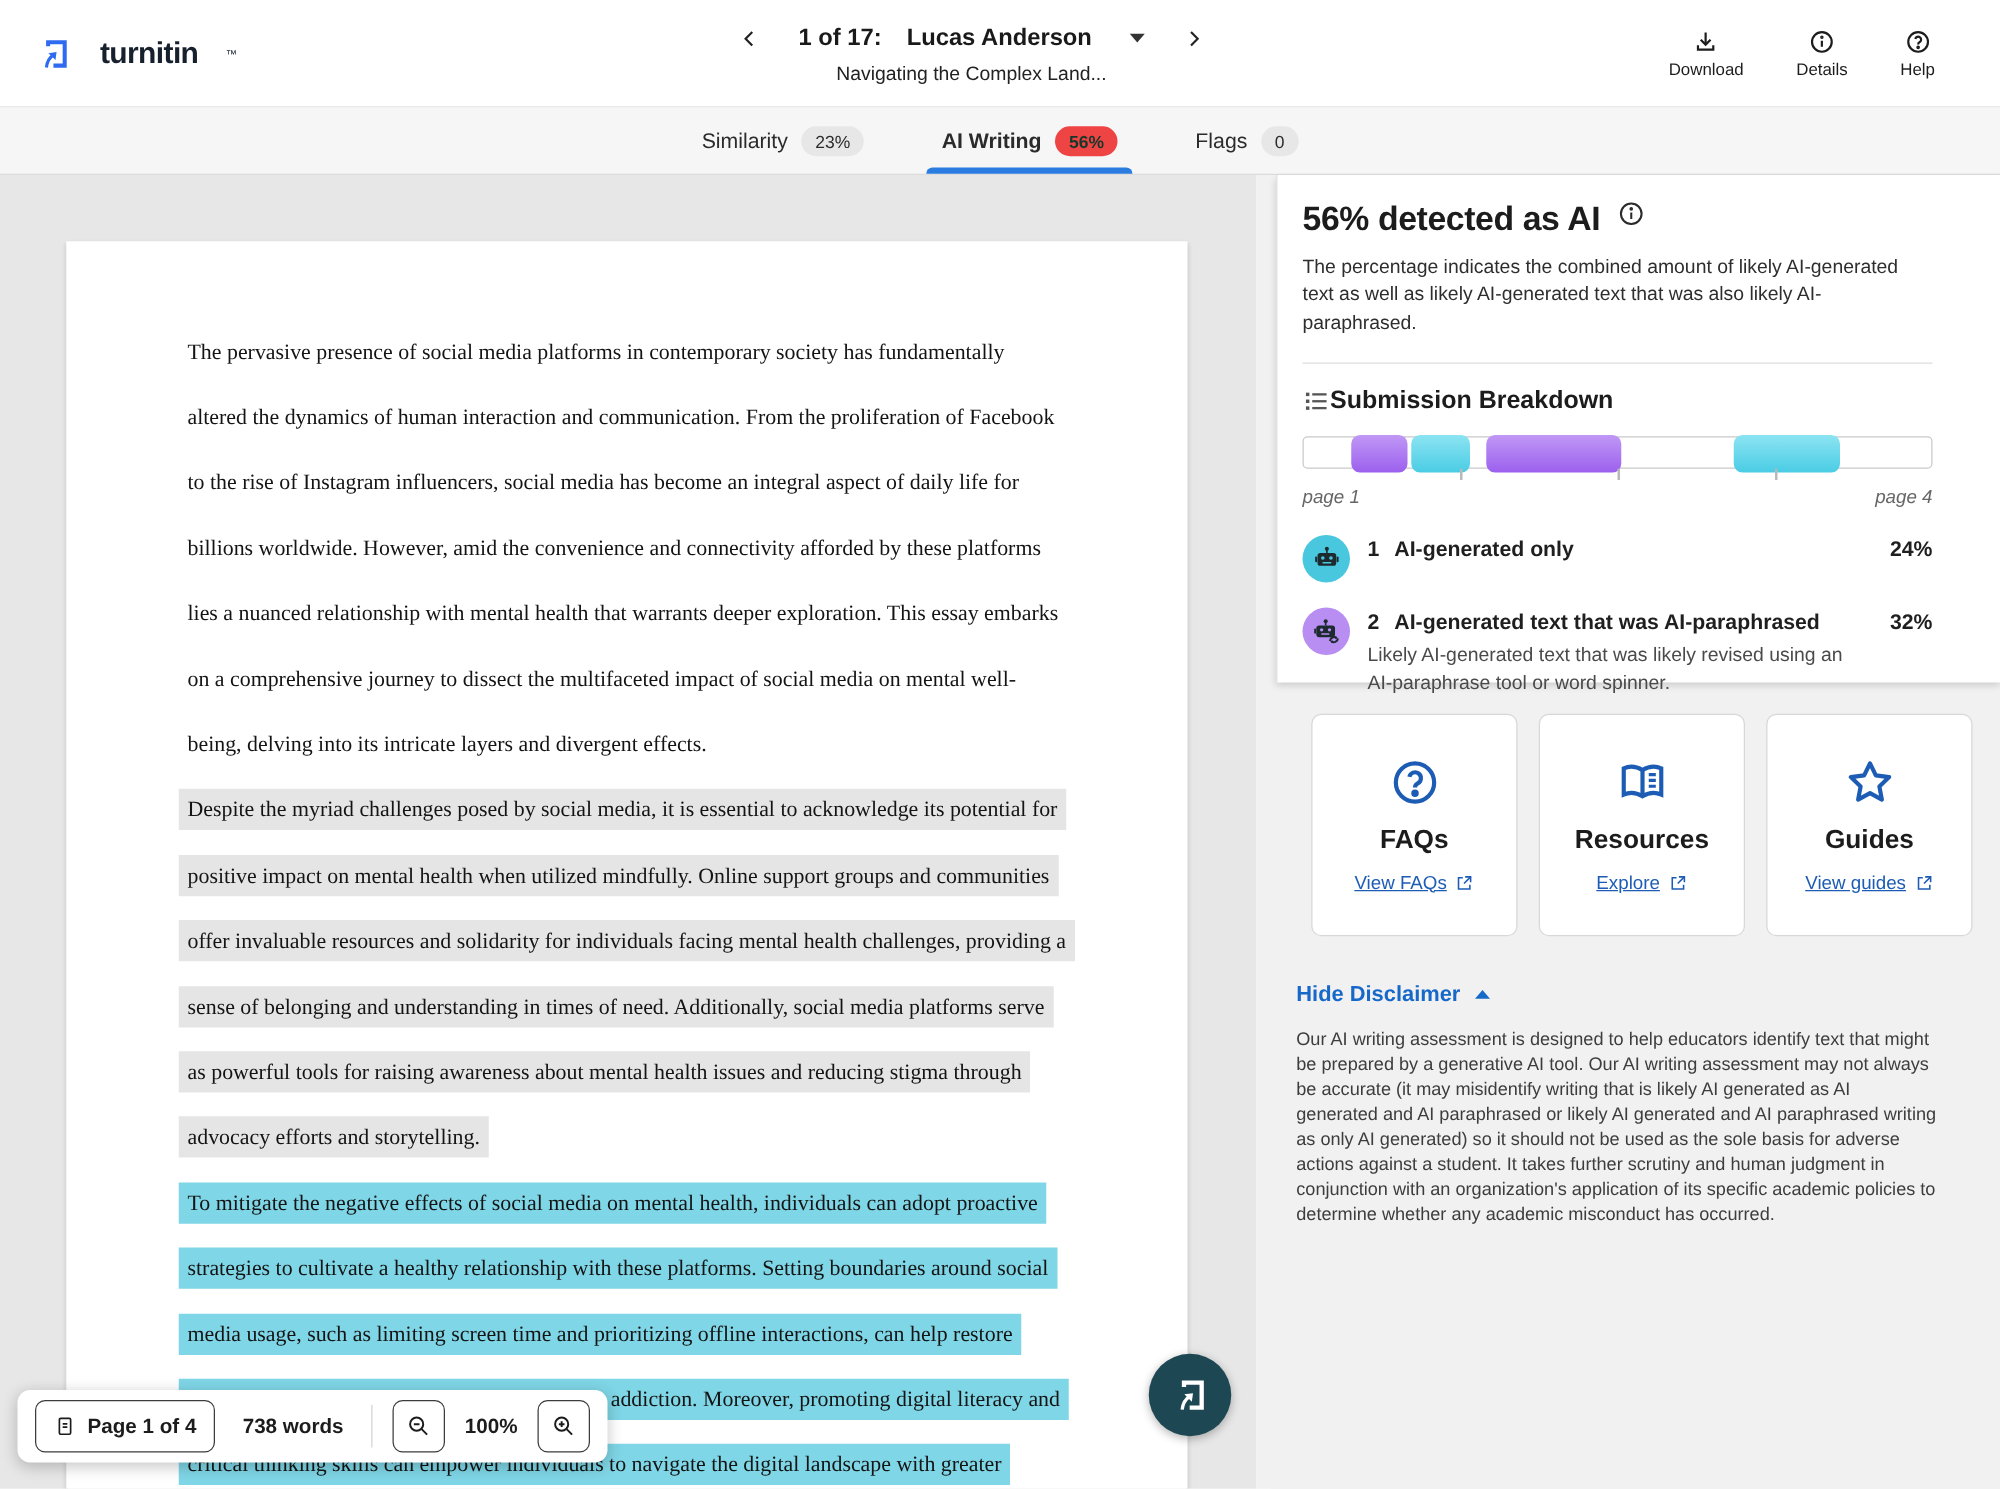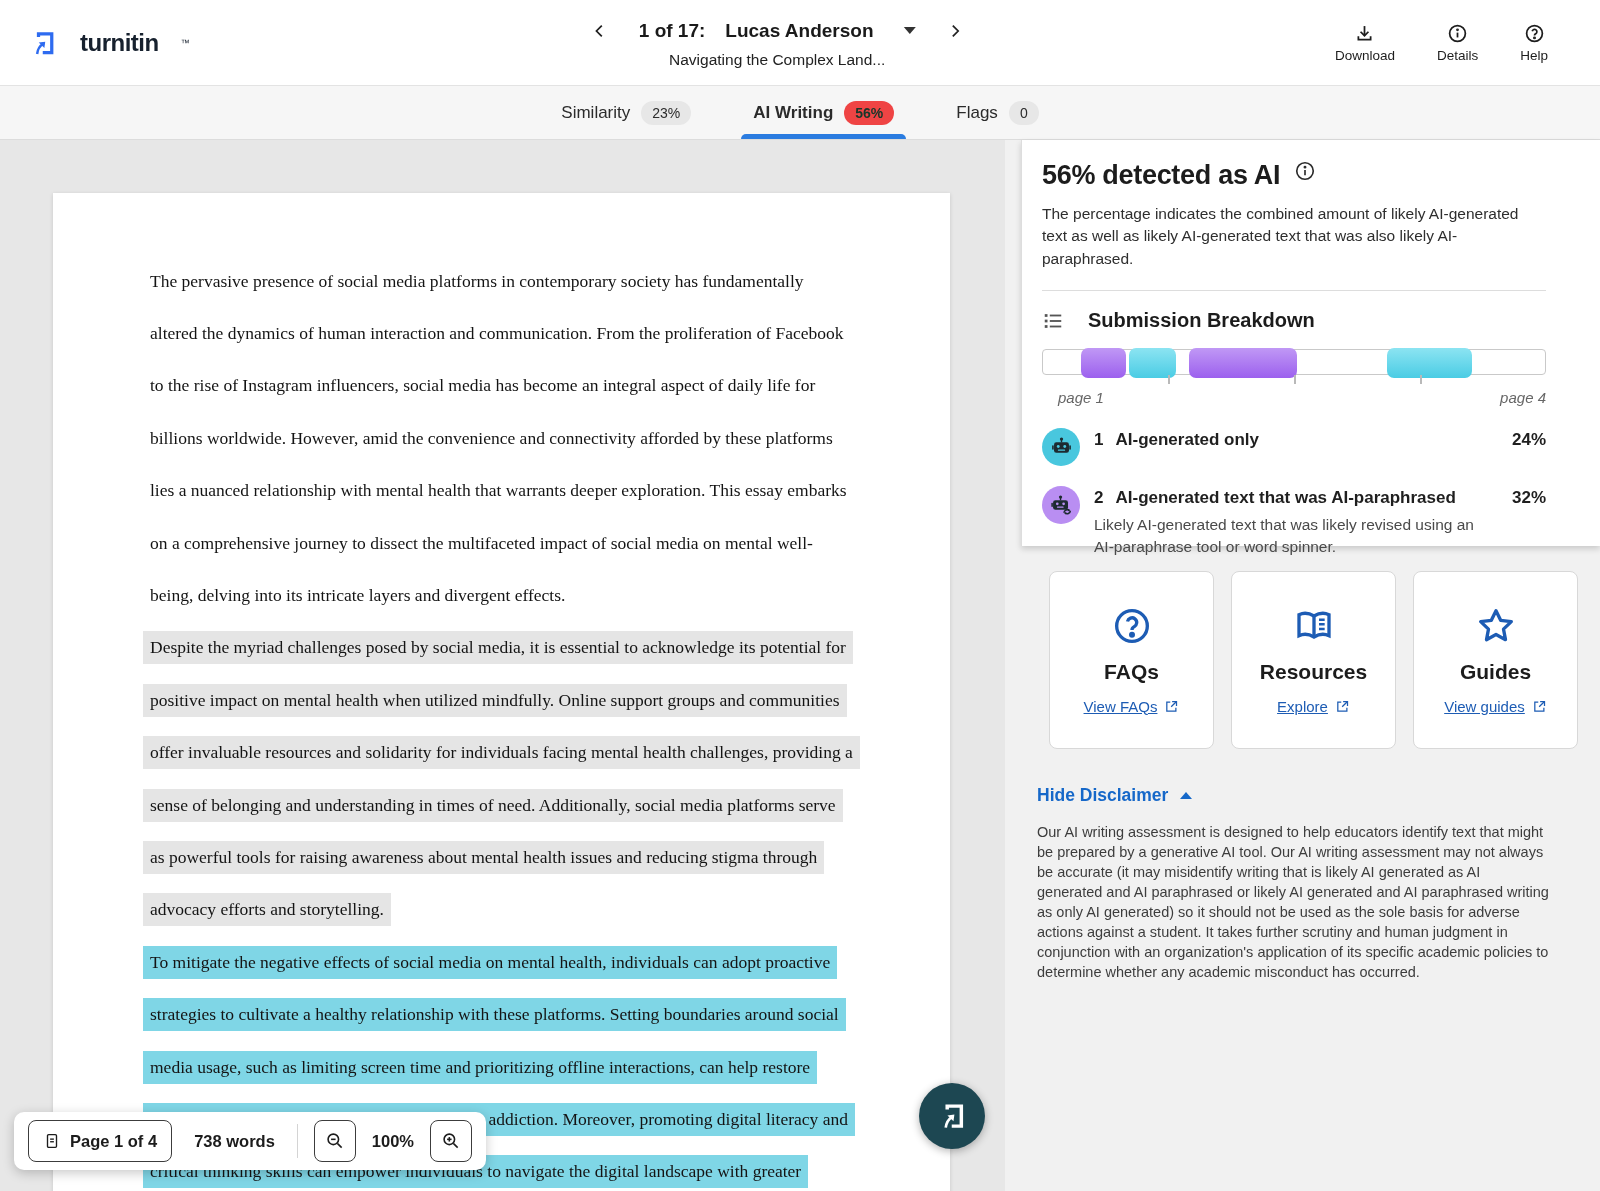--- a/index.html
+++ b/index.html
@@ -59,30 +59,30 @@
 
   
   .panel { flex:1; background:#f1f1f1; position:relative; }
   .panel-card { position:absolute; left:16px; right:0; top:0; height:406px; background:#fff; border-left:1px solid #ddd; box-shadow:0 3px 6px rgba(0,0,0,.16); padding:20px 54px 0 20px; }
   .panel-title-row { display:flex; align-items:flex-start; gap:13px; }
   .panel-title { font-size:27px; font-weight:700; color:#1c1c1c; letter-spacing:-0.3px; }
   .info-btn { background:none; border:none; cursor:pointer; color:#2b2b2b; width:24px; height:24px; }
   .info-btn svg { width:22px; height:22px; }
   .panel-desc { margin-top:12px; font-size:15.5px; line-height:1.45; color:#2e2e2e; }
   .panel-hr { border:none; border-top:1px solid #ddd; margin:20px 0 18px 0; }
-  .breakdown-head { display:flex; align-items:center; gap:24px; }
+  .breakdown-head { display:flex; align-items:center; gap:0; }
   .breakdown-head svg { width:22px; height:22px; color:#555; }
   .breakdown-title { font-size:20px; font-weight:700; color:#1c1c1c; }
   .bar-track { position:relative; margin-top:17px; height:26px; border:1px solid #c9c9c9; border-radius:4px; background:#fff; }
   .bar-seg { position:absolute; top:-2px; height:30px; border-radius:7px; cursor:pointer; }
   .bar-seg.ai-paraphrased { background:linear-gradient(180deg,#c098f5 0%,#9c60ee 100%); }
   .bar-seg.ai-generated { background:linear-gradient(180deg,#8ce4f2 0%,#4acce4 100%); }
   .bar-ticks { position:relative; height:10px; }
   .bar-tick { position:absolute; top:0; width:2px; height:9px; background:#b9b9b9; }
-  .bar-labels { display:flex; justify-content:space-between; margin-top:4px; font-size:15px; font-style:italic; color:#666;margin-left:16px; }
+  .bar-labels { display:flex; justify-content:space-between; margin-top:4px; font-size:15px; font-style:italic; color:#666; }
   .bd-items { margin-top:22px; display:flex; flex-direction:column; gap:20px; }
   .bd-item { display:flex; gap:14px; position:relative; }
   .bd-icon { flex:0 0 38px; width:38px; height:38px; border-radius:50%; display:flex; align-items:center; justify-content:center; }
   .bd-icon svg { width:23px; height:23px; }
   .bd-icon.cyan { background:#49c7de; }
   .bd-icon.purple { background:#b98ef2; }
   .bd-body { padding-right:60px; }
   .bd-title-row { display:flex; gap:12px; font-size:17px; font-weight:700; color:#1f1f1f; padding-top:2px; }
   .bd-desc { margin-top:6px; font-size:15.5px; line-height:1.4; color:#4a4a4a; }
   .bd-value { position:absolute; right:0; top:2px; font-size:17px; font-weight:700; color:#1f1f1f; }

